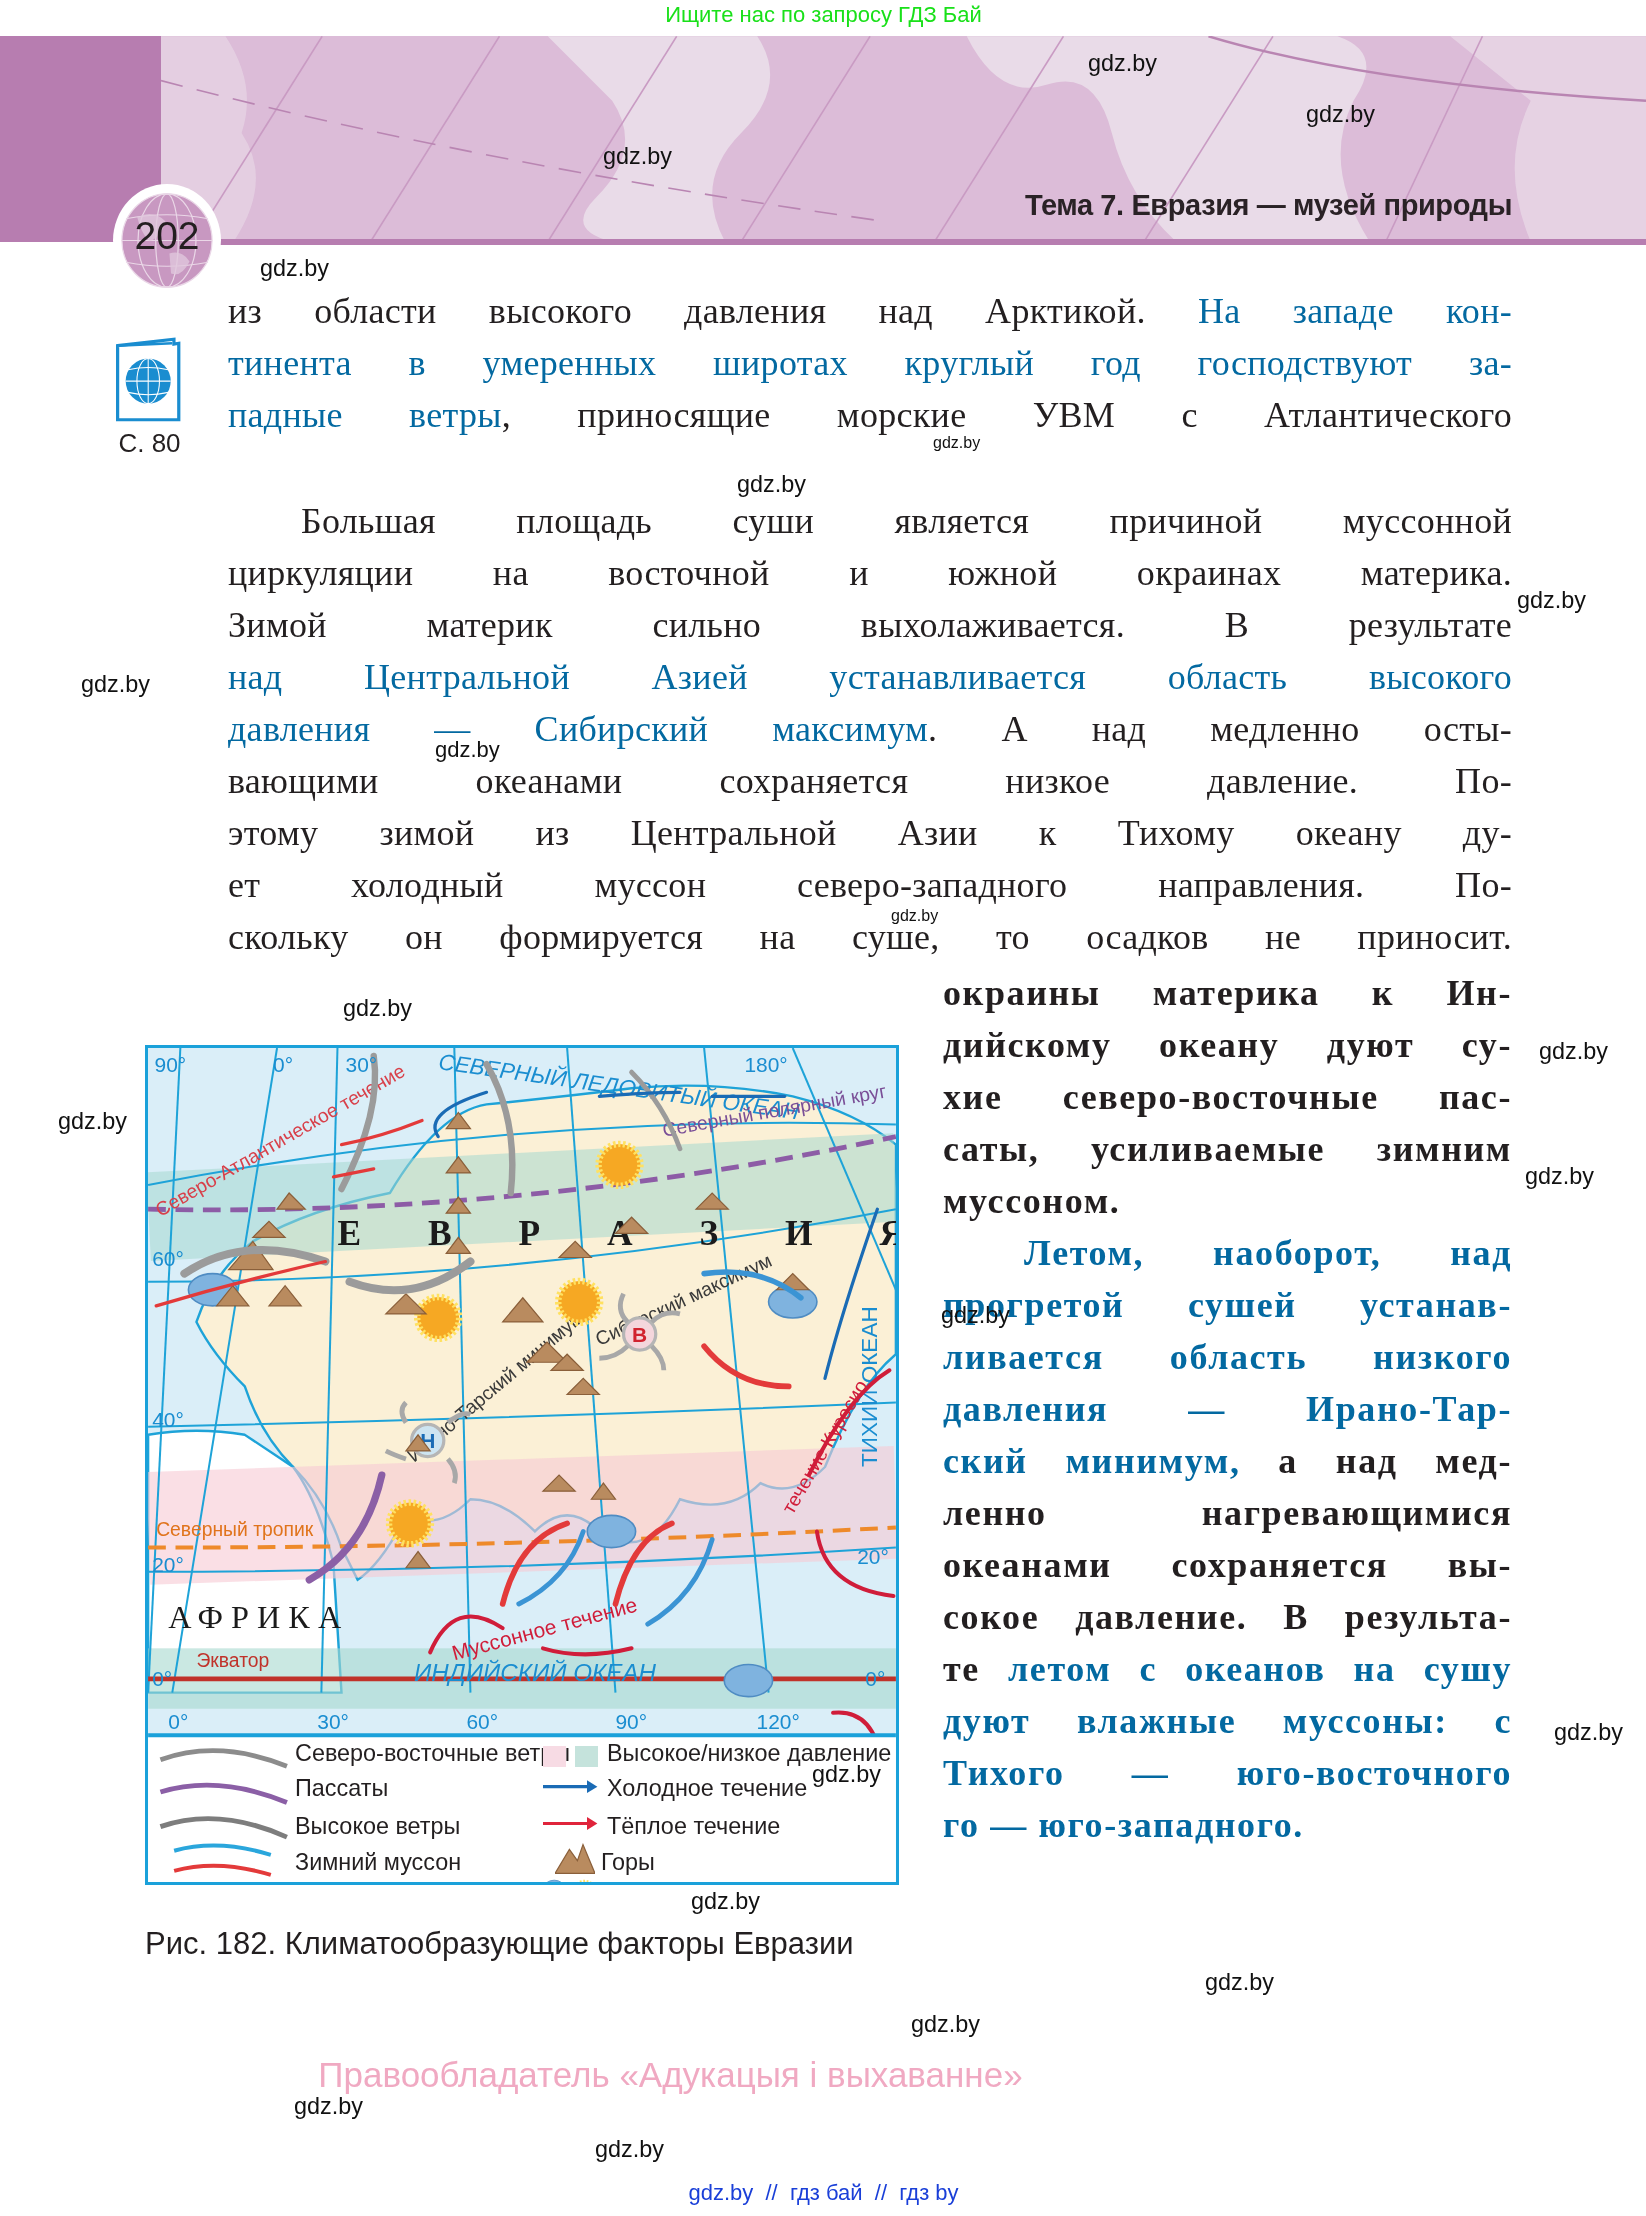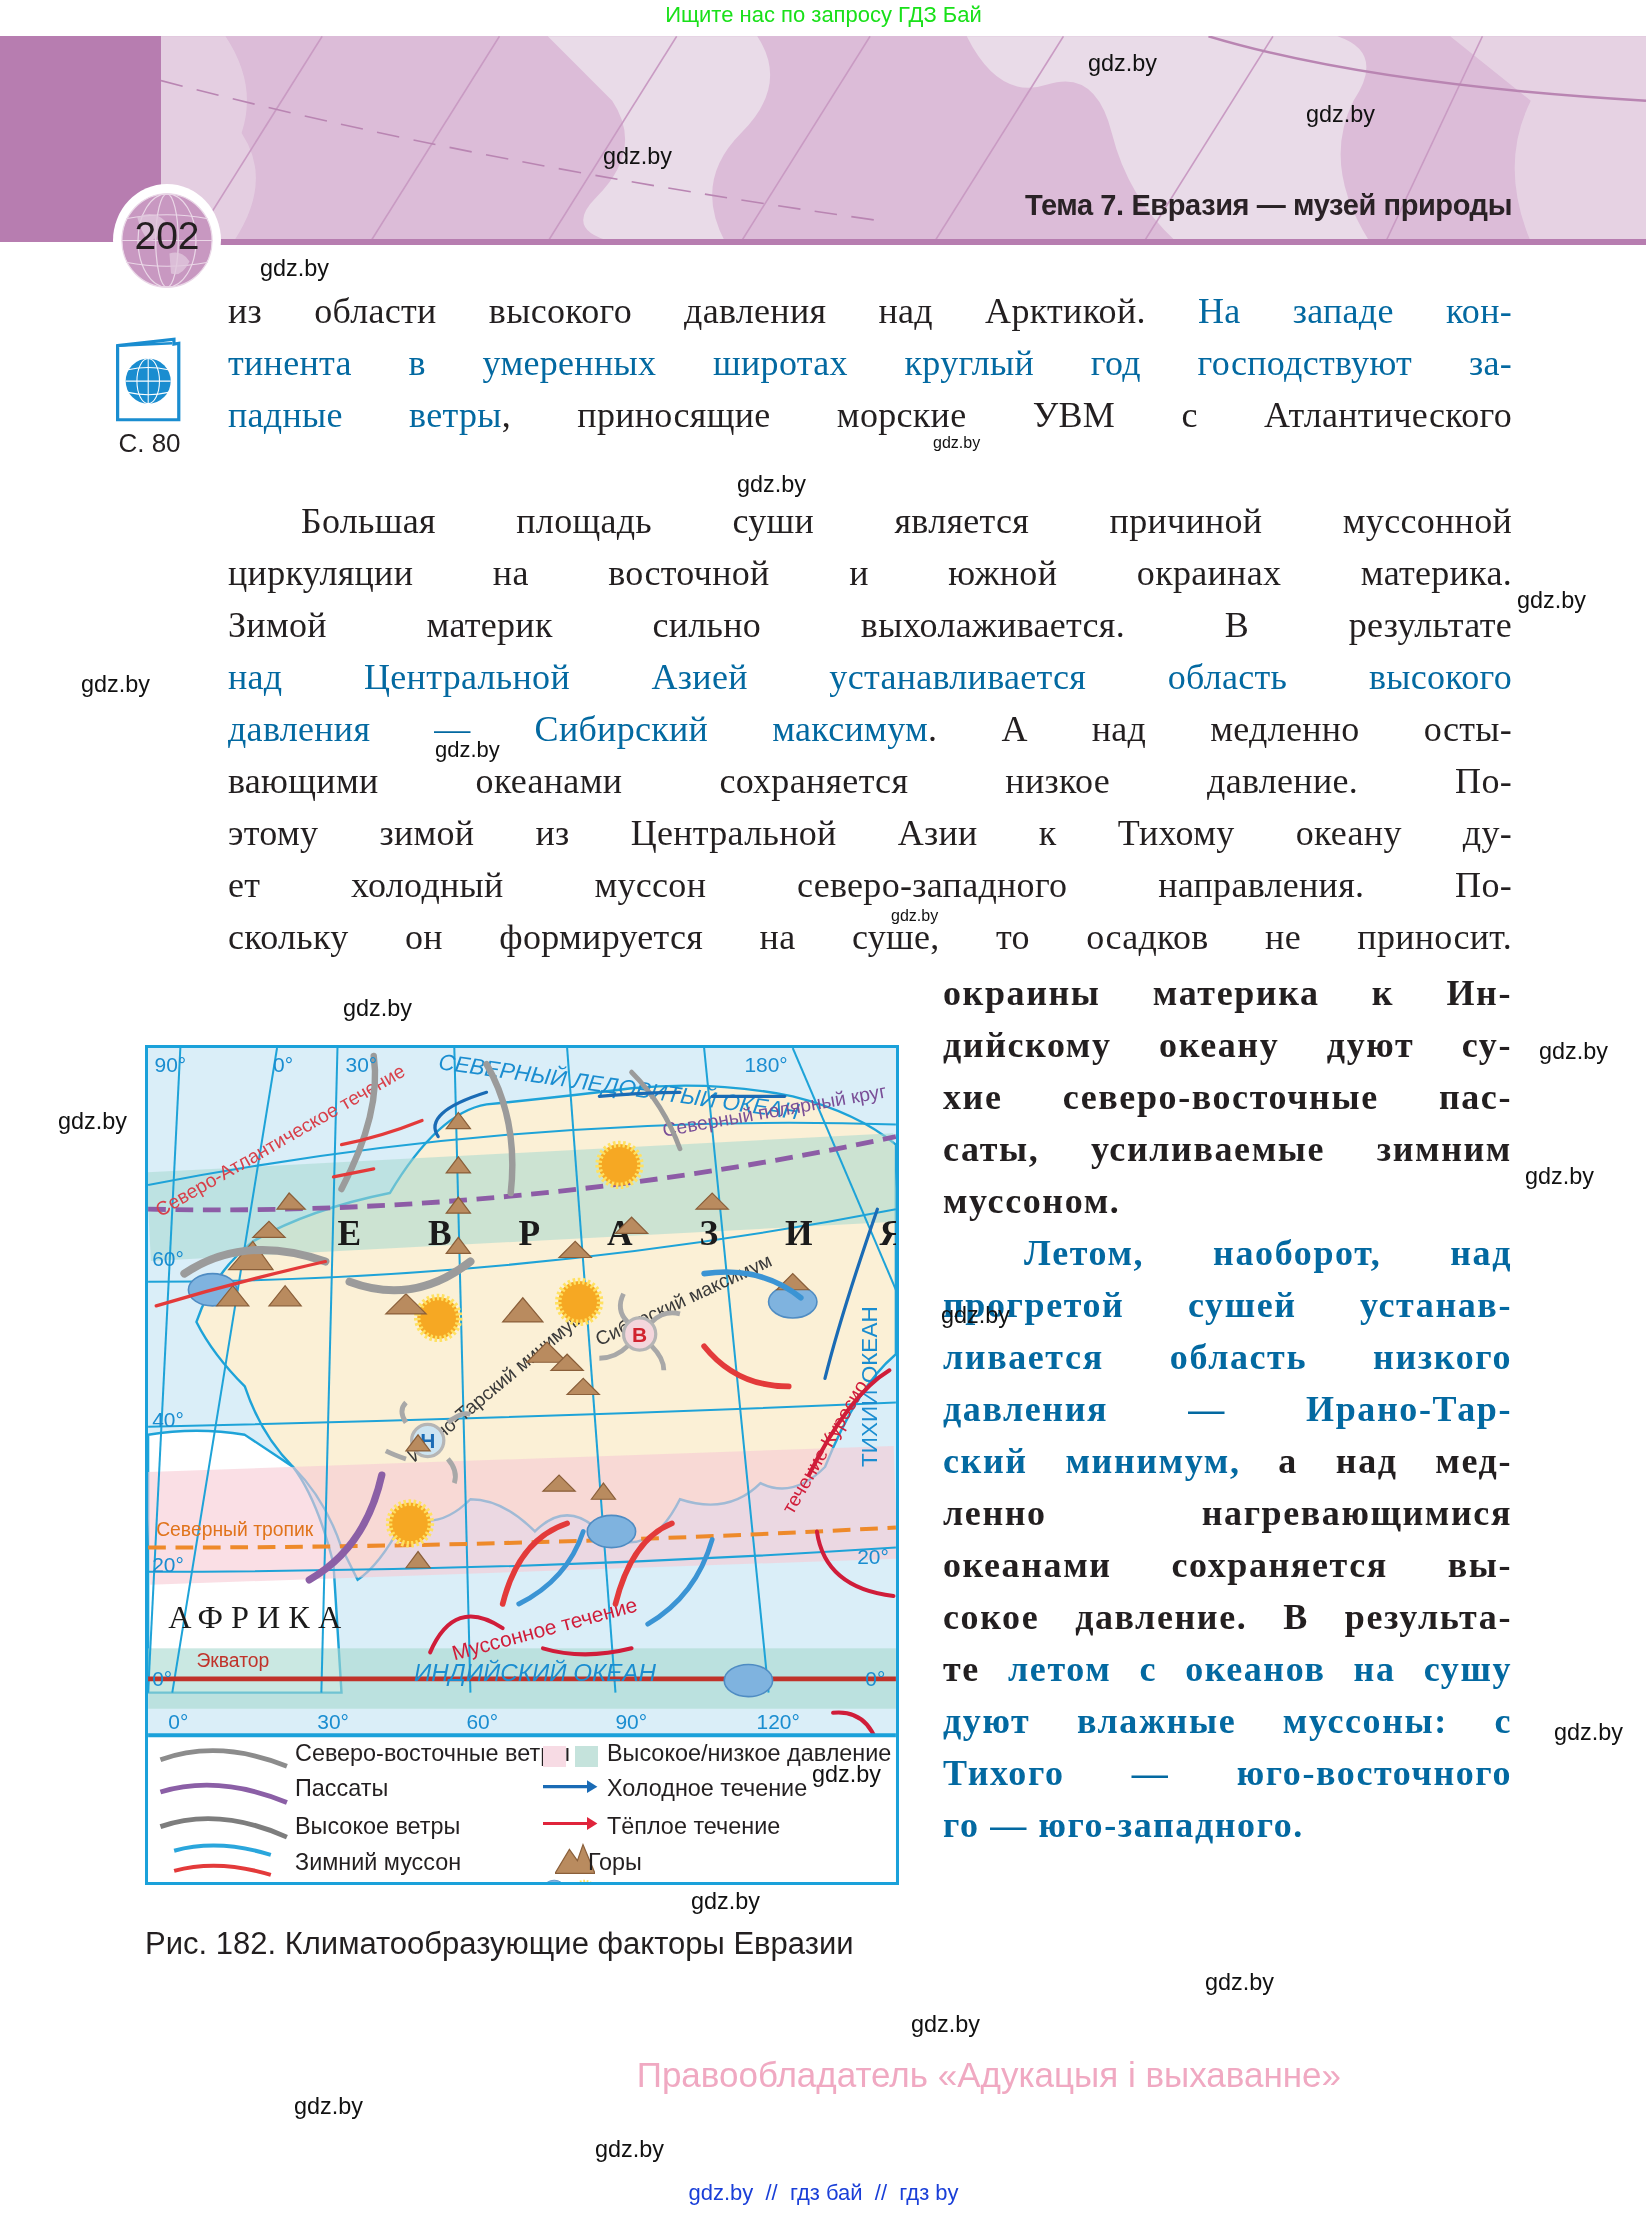--- a/index.html
+++ b/index.html
@@ -16,21 +16,21 @@
   .side-icon { left:116px; top:336px; width:66px; height:87px; }
   .side-ref { left:113px; top:428px; width:73px; text-align:center; font-family:"Liberation Sans", sans-serif; font-size:26px; color:#231f20; }
   .body-text { left:228px; width:1284px; font-size:36px; line-height:52px; text-align:justify; text-align-last:justify; letter-spacing:0.3px; }
   .body-text .ln { display:block; height:52px; white-space:nowrap; }
   .blue { color:#0369a1; }
   .indent { padding-left:73px; }
   .right-col { left:943px; width:569px; font-size:36px; line-height:52px; font-weight:bold; letter-spacing:1.6px; }
   .right-col .ln { display:block; height:52px; text-align:justify; text-align-last:justify; white-space:nowrap; }
   .map-box { left:145px; top:1045px; width:748px; height:834px; border:3.2px solid #1aa1da; background:#daeef8; overflow:hidden; }
   .caption { left:145px; top:1926px; font-family:"Liberation Sans", sans-serif; font-size:31px; color:#231f20; }
-  .copyright { left:0; width:1341px; top:2055px; text-align:right; font-family:"Liberation Sans", sans-serif; font-size:35px; color:#f0a9c2; }
+  .copyright { left:0; width:1341px; top:2055px; text-align:center; font-family:"Liberation Sans", sans-serif; font-size:35px; color:#f0a9c2; }
   .bottom-links { left:0; width:1647px; top:2180px; text-align:center; font-family:"Liberation Sans", sans-serif; font-size:22px; color:#1a3fd8; }
   .legend-text { font-family:"Liberation Sans", sans-serif; font-size:23.4px; color:#231f20; }
   .map-label { font-family:"Liberation Sans", sans-serif; }
 </style>
 </head>
 <body>
 
 <div class="abs top-search">Ищите нас по запросу ГДЗ Бай</div>
 
 <div class="abs header-band">
@@ -308,21 +308,21 @@
       <line x1="0" y1="14" x2="55" y2="14" stroke="#1a6bb5" stroke-width="4"></line>
       <polygon points="55,6 68,14 55,22" fill="#1a6bb5"></polygon>
       <line x1="0" y1="60" x2="55" y2="60" stroke="#e0243b" stroke-width="4"></line>
       <polygon points="55,52 68,60 55,68" fill="#e0243b"></polygon>
     </svg>
     <div class="abs legend-text" style="left:459px;top:35px">Холодное течение</div>
     <div class="abs legend-text" style="left:459px;top:73px">Тёплое течение</div>
     <svg class="abs" style="left:407px;top:103px" width="40" height="32" viewBox="0 0 50 40">
       <path d="M0 38 L18 8 L28 22 L35 2 L50 38 Z" fill="#b98b5f" stroke="#8a5f3a" stroke-width="1.5"></path>
     </svg>
-    <div class="abs legend-text" style="left:440px;top:109px">Горы</div>
+    <div class="abs legend-text" style="left:453px;top:109px">Горы</div>
     <svg class="abs" style="left:395px;top:137px" width="60" height="40" viewBox="0 0 75 50">
       <ellipse cx="14" cy="14" rx="13" ry="10" fill="#7fb3df" stroke="#4f8cc3"></ellipse>
       <g stroke="#4f8cc3" stroke-width="1.5">
           <line x1="8" y1="26" x2="6" y2="40"></line>
           <line x1="14" y1="26" x2="12" y2="40"></line>
           <line x1="20" y1="26" x2="18" y2="40"></line>
         </g>
       <circle cx="52" cy="20" r="14" fill="#f6a823" stroke="#ffe160" stroke-width="5" stroke-dasharray="2 2"></circle>
     </svg>
     <div class="abs legend-text" style="left:459px;top:143px">Влажно/сухо</div>

